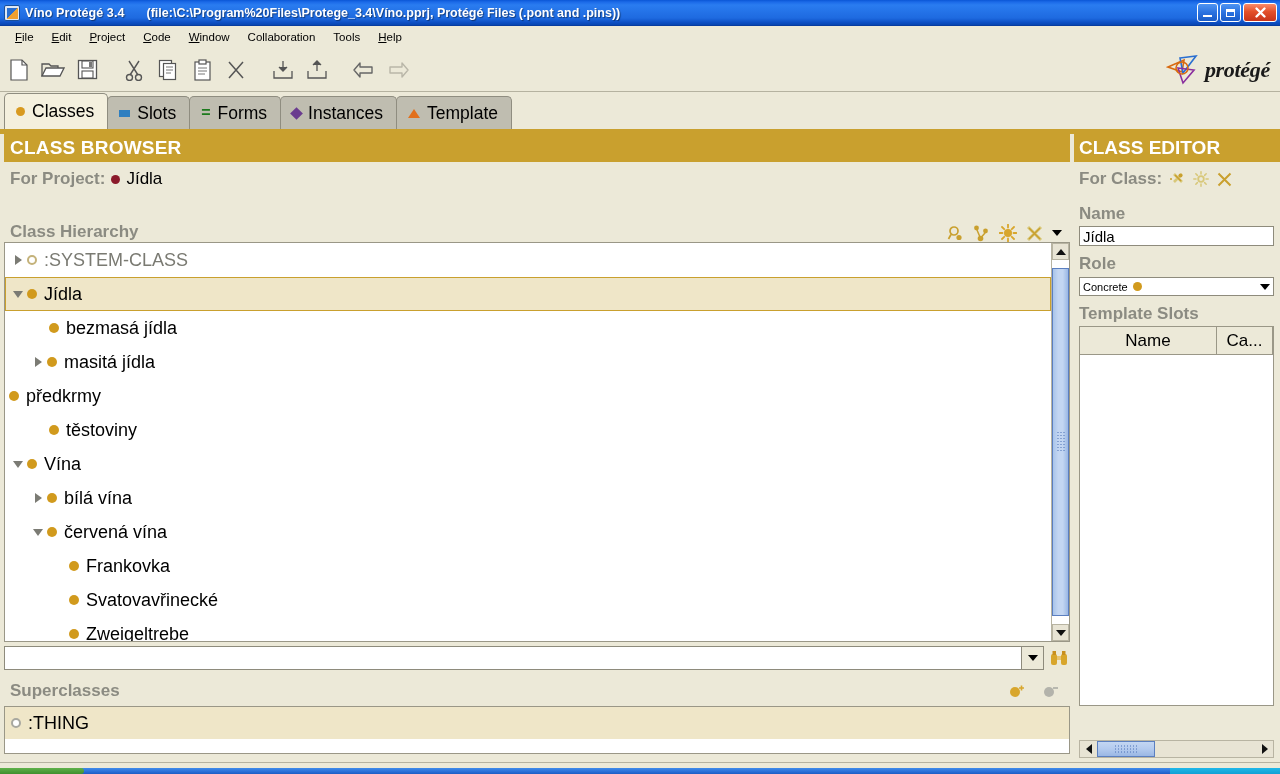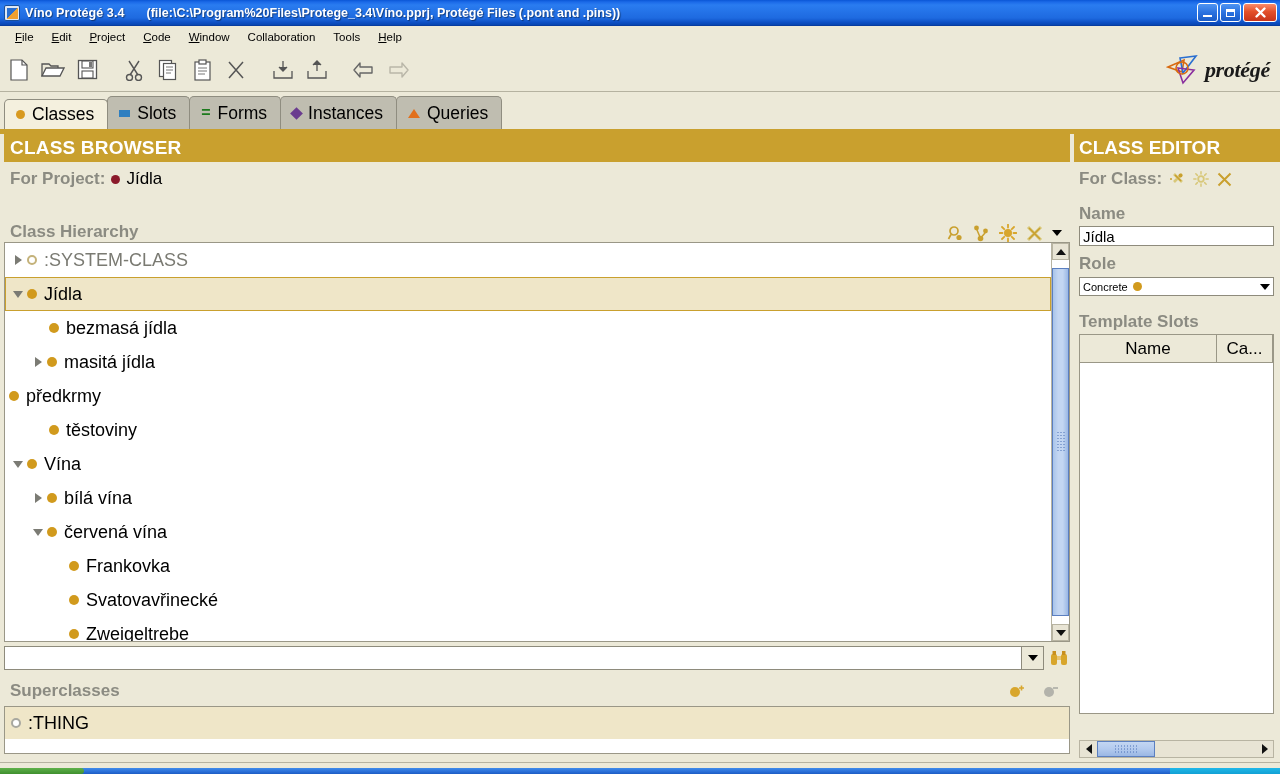--- a/index.html
+++ b/index.html
@@ -109,21 +109,21 @@
   .tabstrip { display: flex; align-items: flex-end; height: 35px; padding-left: 4px; }
   .tab {
     height: 33px; display: flex; align-items: center; gap: 7px;
     padding: 0 13px 0 11px;
     background: #bfbdb0;
     border: 1px solid #8f8d80; border-bottom: none;
     border-top-left-radius: 5px; border-top-right-radius: 5px;
     margin-right: -1px; position: relative;
   }
   .tab.active {
-    background: #f4f0de; height: 30px; z-index: 3;
+    background: #f4f0de; height: 36px; z-index: 3;
     border-color: #8f8d80;
   }
   .tab-label { font-size: 17.5px; color: #000; white-space: nowrap; }
   .tab-strip-line {
     position: absolute; left: 0; top: 129px; width: 1280px; height: 5px;
     background: #c9a02e;
   }
   .ic-dot-orange { width: 9px; height: 9px; border-radius: 50%; background: #d89a20; flex:none; }
   .ic-rect-blue { width: 11px; height: 7px; background: #2f7fc0; flex:none; }
   .ic-eq-green { color: #1d7a1d; font-size: 16px; font-weight: bold; line-height: 1; flex:none; }
@@ -287,21 +287,21 @@
   .re-sec-label {
     font-size: 17px; color: #8b8b82; font-weight: bold; padding-left: 5px; height: 28px;
     display: flex; align-items: flex-end;
   }
   .re-input {
     margin: 2px 6px 0 5px; height: 20px; background: #ffffff;
     border: 1px solid #8e8b7c; font-size: 15px; color: #000;
     padding-left: 3px; overflow: hidden; line-height: 20px;
   }
   .re-combo {
-    margin: 3px 6px 8px 5px; height: 19px; background: #fff; border: 1px solid #8e8b7c;
+    margin: 3px 6px 0 5px; height: 19px; background: #fff; border: 1px solid #8e8b7c;
     display: flex; align-items: center;
   }
   .re-combo-text { flex: 1; font-size: 11px; padding-left: 3px; display: flex; align-items: center; gap: 5px; }
   .re-combo-dot { width: 9px; height: 9px; border-radius: 50%; background: #d19a1d; flex:none; }
   .re-combo-arrow { width: 17px; display: flex; align-items: center; justify-content: center; flex:none; }
 
   .slots-table {
     margin: 2px 6px 0 5px; background: #fff; border: 1px solid #9a9787;
     height: 380px; position: relative; overflow: hidden;
   }
@@ -496,21 +496,21 @@
       <div class="tab">
         <span class="ic-eq-green">=</span>
         <span class="tab-label">Forms</span>
       </div>
       <div class="tab">
         <span class="ic-diamond-purple"></span>
         <span class="tab-label">Instances</span>
       </div>
       <div class="tab">
         <span class="ic-tri-orange"></span>
-        <span class="tab-label">Queries</span>
+        <span class="tab-label">Template</span>
       </div>
     </div>
   </div>
   <div class="tab-strip-line"></div>
 
   <div class="main">
 
     <div class="left-panel">
       <div class="panel-title">CLASS BROWSER</div>
 

